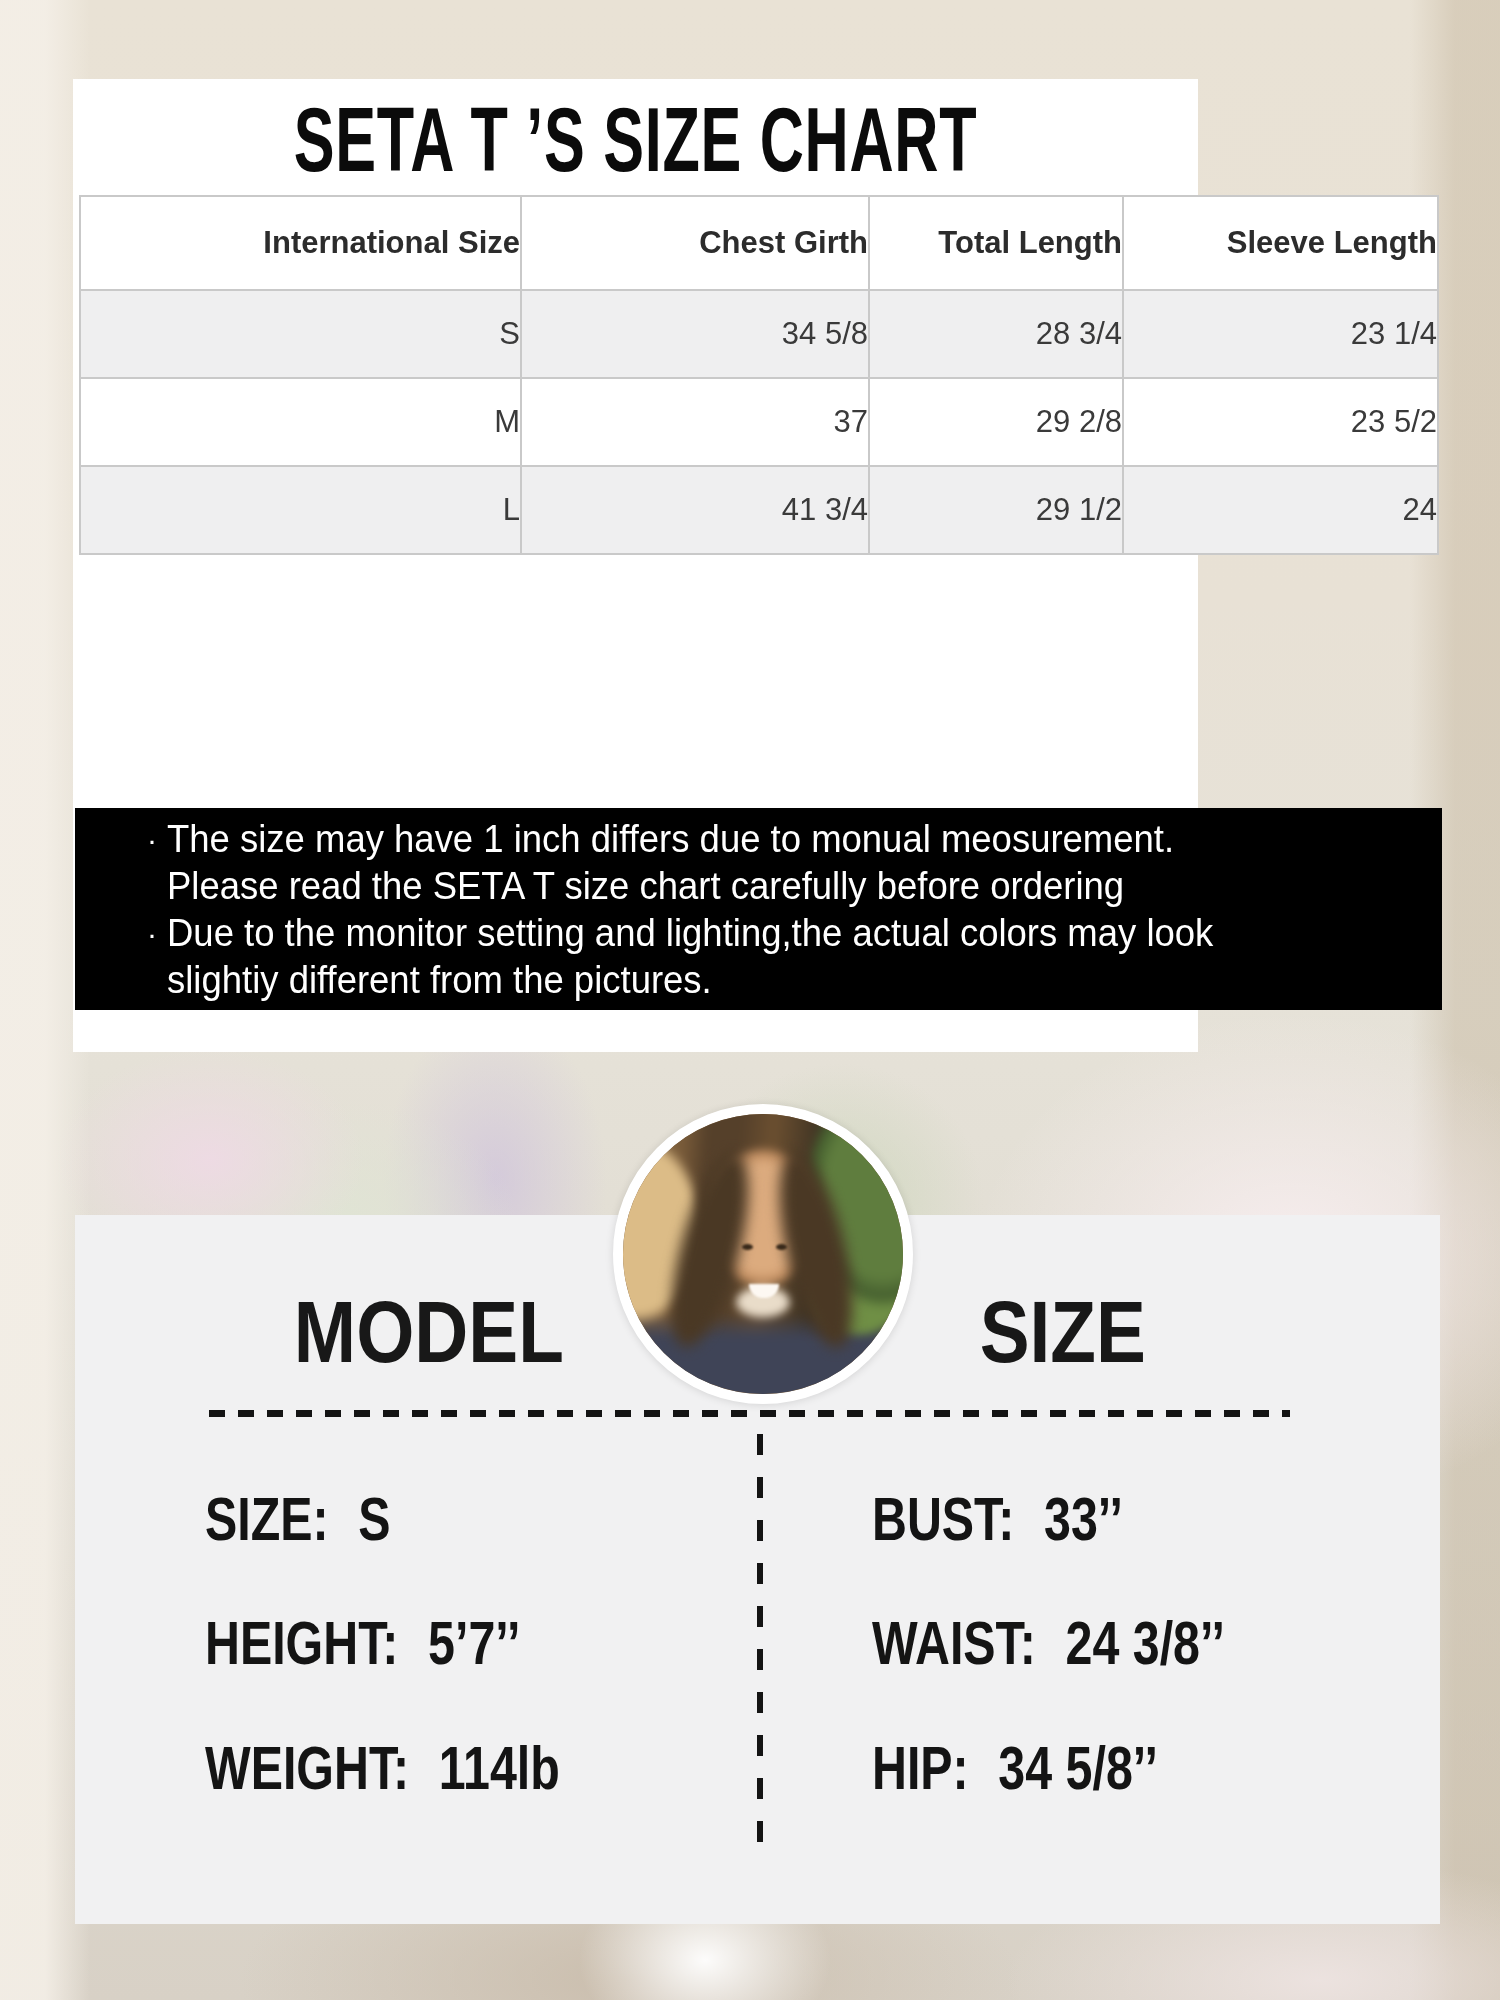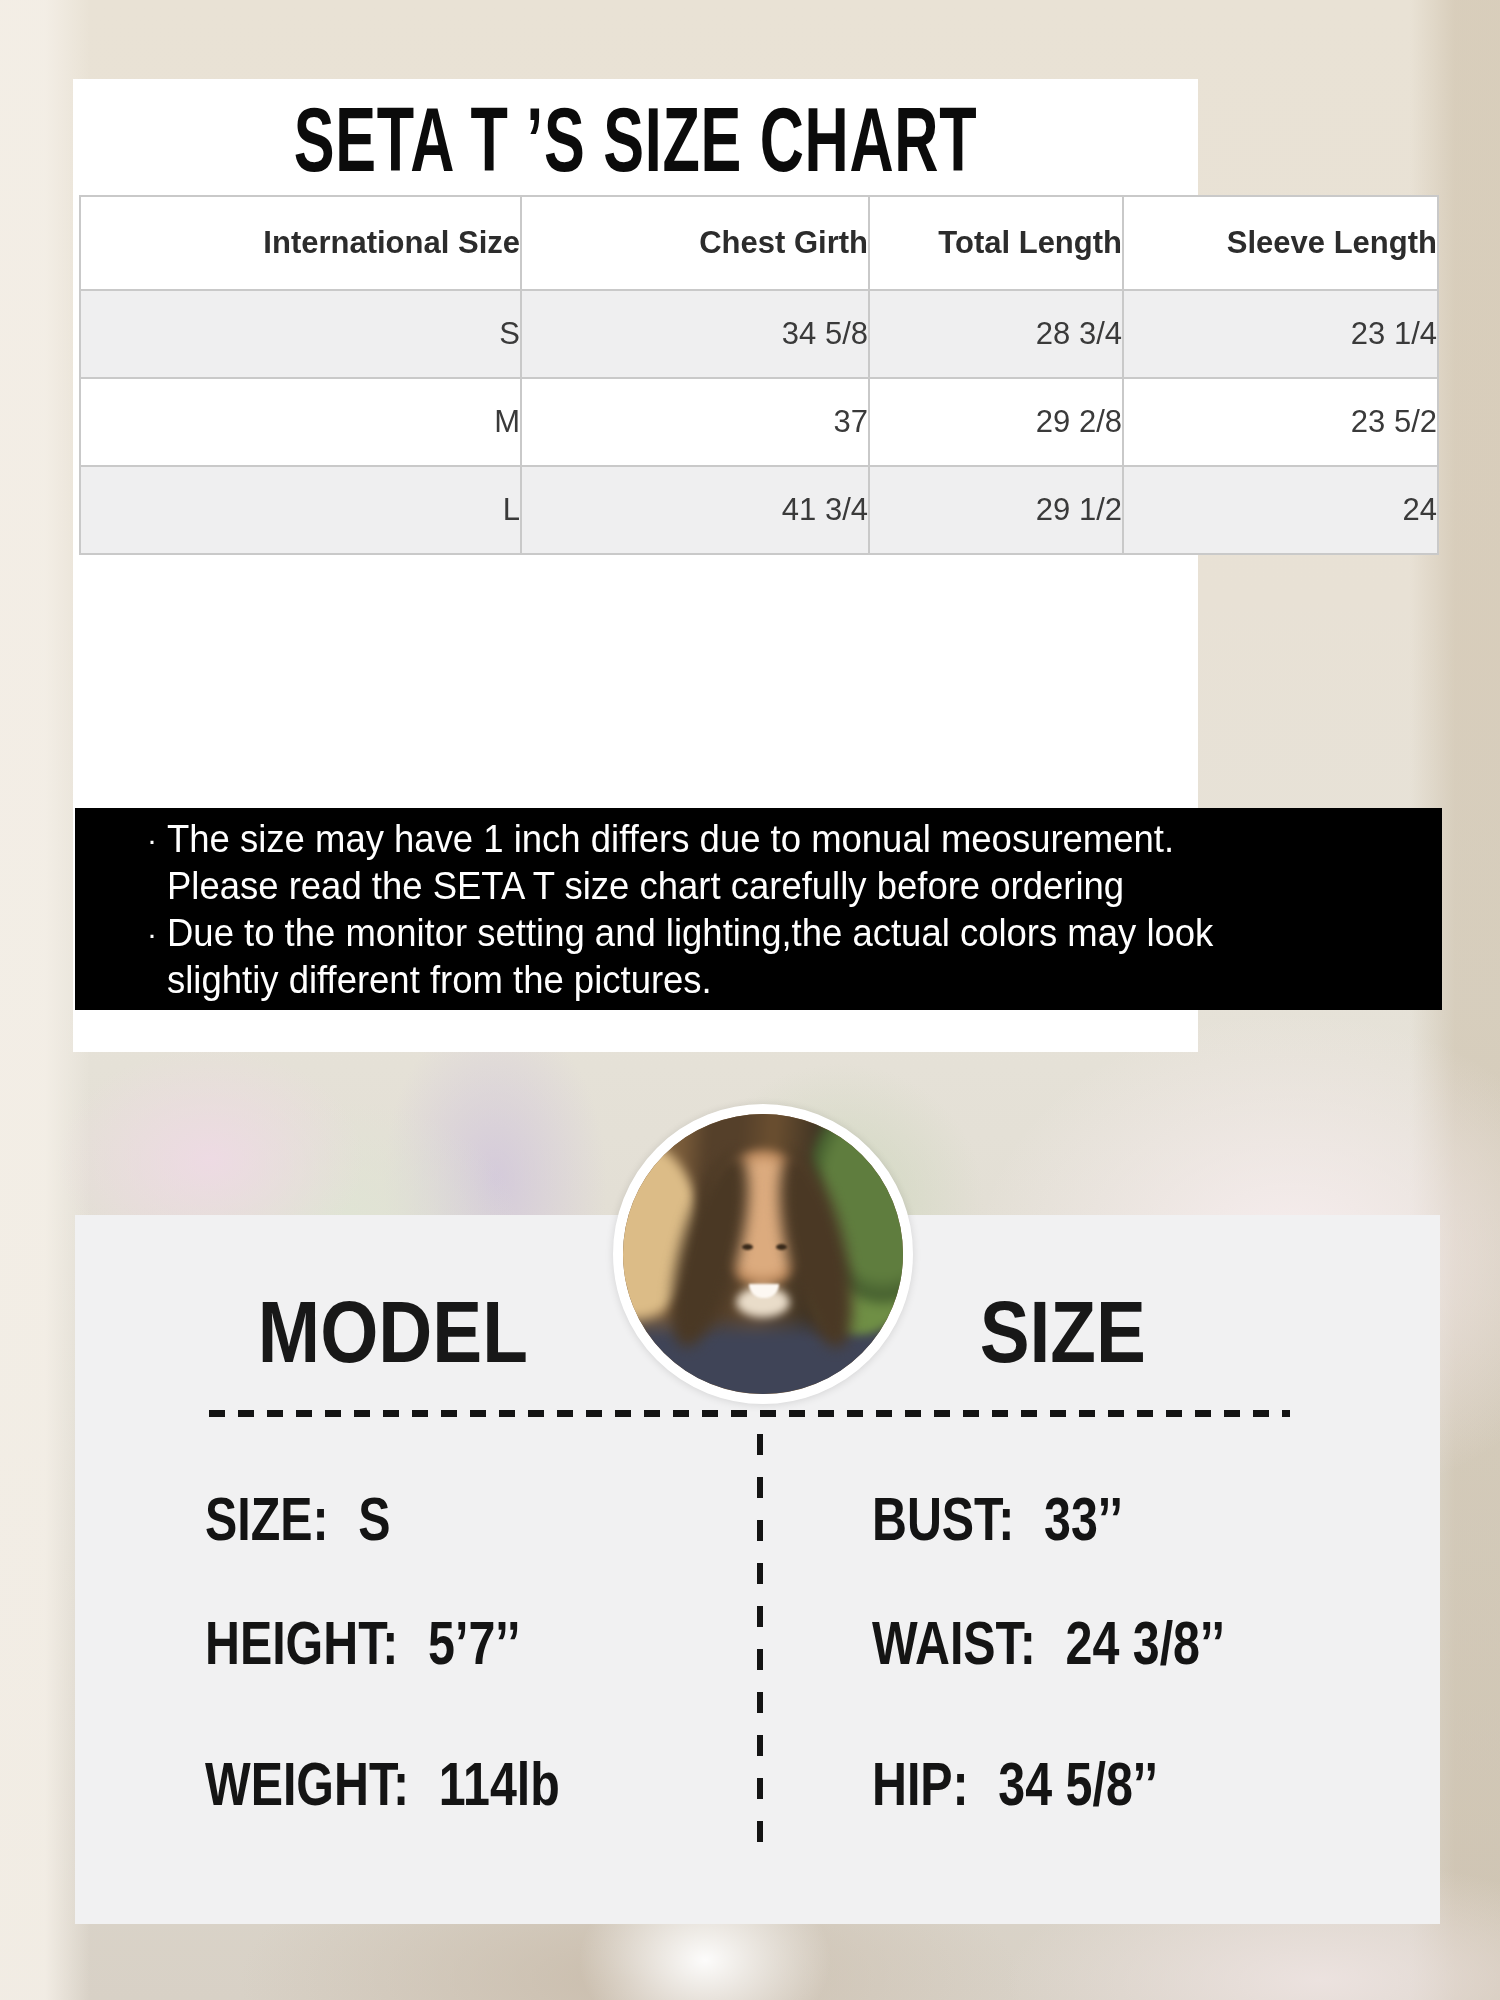--- a/index.html
+++ b/index.html
@@ -63,33 +63,33 @@
   .photo .hr{left:164px;transform:rotate(-13deg);}
   .photo .eye{position:absolute;width:11px;height:6px;background:#38291a;border-radius:50%;
          top:130px;filter:blur(1px);}
   .photo .eye.l{left:119px;} .photo .eye.r{left:153px;}
   .photo .smile{position:absolute;left:126px;top:170px;width:30px;height:14px;background:#fdf8f2;
          border-radius:0 0 15px 15px;filter:blur(1px);}
 
   .heading{position:absolute;font-size:88px;font-weight:bold;color:#181818;line-height:1;
            text-align:center;white-space:nowrap;}
   .heading .condC{display:inline-block;transform:scaleX(.85);}
-  .heading.model{left:198px;top:1288px;width:390px;}
+  .heading.model{left:198px;top:1288px;width:390px;text-align:right;}
   .heading.size{left:948px;top:1288px;width:230px;}
 
   .dash-h{position:absolute;left:209px;top:1410px;width:1081px;height:7px;
           background:repeating-linear-gradient(90deg,#141414 0 16px,transparent 16px 29px);}
   .dash-v{position:absolute;left:757px;top:1434px;width:6px;height:424px;
           background:repeating-linear-gradient(180deg,#141414 0 21px,transparent 21px 43px);}
 
   .stat{position:absolute;font-size:62px;font-weight:bold;color:#141414;line-height:1;white-space:nowrap;}
   .stat .inner{display:inline-block;transform:scaleX(.78);transform-origin:0 50%;}
   .stat .val{margin-left:38px;}
   .stat.l{left:205px;} .stat.r{left:872px;}
-  .stat.row1{top:1488px;} .stat.row2{top:1612px;} .stat.row3{top:1737px;margin-top:16px;}
+  .stat.row1{top:1488px;} .stat.row2{top:1612px;} .stat.row3{top:1737px;}
 </style>
 </head>
 <body>
 
 <div class="page">
   <div class="bg"></div>
 
   <div class="card">
     <div class="title">
       <span class="condT">SETA T ’S SIZE CHART</span>

